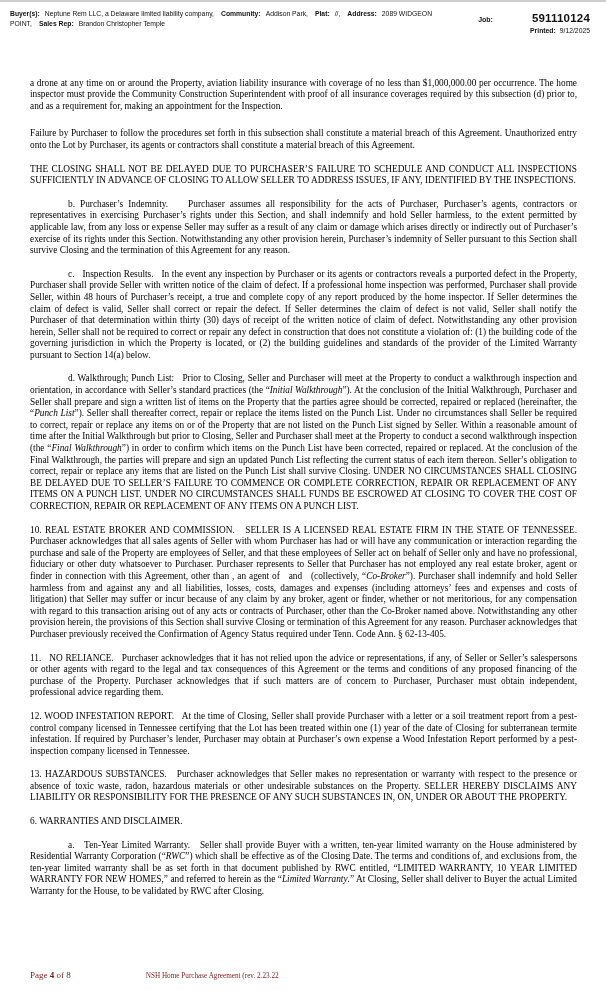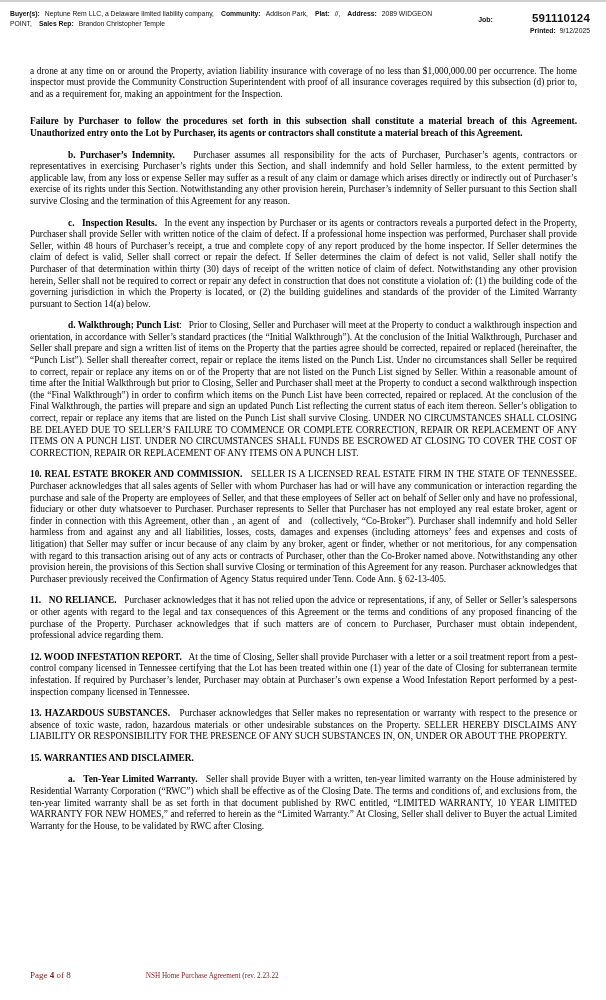--- a/index.html
+++ b/index.html
@@ -30,25 +30,25 @@
   .printed-line .lbl{font-weight:bold;margin-right:4px;}
   
   .doc-body{
     margin:0 29px 0 30px;
     padding-top:30px;
     font-family:"Liberation Serif",serif;
     font-size:9.3px;line-height:11.6px;
     text-align:justify;
     color:#050505;
   }
-  .doc-body p.para{margin:0 0 10px 0;}
+  .doc-body p.para{margin:12px 0 10px 0;}
   .doc-body p.indent{text-indent:38px;}
   .doc-body p.gap-lg{margin-top:16px;}
-  .b{font-weight:bold;}
-  .i{}
+  .b{font-weight:normal;}
+  .i{font-style:italic;}
   
   .ftr{
     position:absolute;left:30px;bottom:20px;
     display:flex;align-items:baseline;
     font-family:"Liberation Serif",serif;color:#7f1d1d;
   }
   .page-num{font-size:9px;}
   .page-num .b{font-weight:bold;}
   .doc-rev{font-size:7.2px;margin-left:75px;}
 </style>
@@ -65,28 +65,29 @@
       </div>
       <div class="printed-line">
         <span class="lbl">Printed:</span><span>9/12/2025</span>
       </div>
     </div>
   </div>
 
   <div class="doc-body">
       <p class="para"><span>a drone at any time on or around the Property, aviation liability insurance with coverage of no less than $1,000,000.00 per occurrence. The home inspector must provide the Community Construction Superintendent with proof of all insurance coverages required by this subsection (d) prior to, and as a requirement for, making an appointment for the Inspection.</span></p>
       <p class="para gap-lg"><span class="b">Failure by Purchaser to follow the procedures set forth in this subsection shall constitute a material breach of this Agreement. Unauthorized entry onto the Lot by Purchaser, its agents or contractors shall constitute a material breach of this Agreement.</span></p>
+      <p class="para"><span class="b">THE CLOSING SHALL NOT BE DELAYED DUE TO PURCHASER’S FAILURE TO SCHEDULE AND CONDUCT ALL INSPECTIONS SUFFICIENTLY IN ADVANCE OF CLOSING TO ALLOW SELLER TO ADDRESS ISSUES, IF ANY, IDENTIFIED BY THE INSPECTIONS.</span></p>
       <p class="para indent"><span class="b">b. Purchaser’s Indemnity.</span><span>&nbsp;&nbsp;&nbsp; Purchaser assumes all responsibility for the acts of Purchaser, Purchaser’s agents, contractors or representatives in exercising Purchaser’s rights under this Section, and shall indemnify and hold Seller harmless, to the extent permitted by applicable law, from any loss or expense Seller may suffer as a result of any claim or damage which arises directly or indirectly out of Purchaser’s exercise of its rights under this Section. Notwithstanding any other provision herein, Purchaser’s indemnity of Seller pursuant to this Section shall survive Closing and the termination of this Agreement for any reason.</span></p>
       <p class="para indent"><span class="b">c.&nbsp;&nbsp; Inspection Results.</span><span>&nbsp;&nbsp; In the event any inspection by Purchaser or its agents or contractors reveals a purported defect in the Property, Purchaser shall provide Seller with written notice of the claim of defect. If a professional home inspection was performed, Purchaser shall provide Seller, within 48 hours of Purchaser’s receipt, a true and complete copy of any report produced by the home inspector. If Seller determines the claim of defect is valid, Seller shall correct or repair the defect. If Seller determines the claim of defect is not valid, Seller shall notify the Purchaser of that determination within thirty (30) days of receipt of the written notice of claim of defect. Notwithstanding any other provision herein, Seller shall not be required to correct or repair any defect in construction that does not constitute a violation of: (1) the building code of the governing jurisdiction in which the Property is located, or (2) the building guidelines and standards of the provider of the Limited Warranty pursuant to Section 14(a) below.</span></p>
       <p class="para indent"><span class="b">d. Walkthrough; Punch List</span><span>:&nbsp;&nbsp; Prior to Closing, Seller and Purchaser will meet at the Property to conduct a walkthrough inspection and orientation, in accordance with Seller’s standard practices (the “</span><span class="i">Initial Walkthrough</span><span>”). At the conclusion of the Initial Walkthrough, Purchaser and Seller shall prepare and sign a written list of items on the Property that the parties agree should be corrected, repaired or replaced (hereinafter, the “</span><span class="i">Punch List</span><span>”). Seller shall thereafter correct, repair or replace the items listed on the Punch List. Under no circumstances shall Seller be required to correct, repair or replace any items on or of the Property that are not listed on the Punch List signed by Seller. Within a reasonable amount of time after the Initial Walkthrough but prior to Closing, Seller and Purchaser shall meet at the Property to conduct a second walkthrough inspection (the “</span><span class="i">Final Walkthrough</span><span>”) in order to confirm which items on the Punch List have been corrected, repaired or replaced. At the conclusion of the Final Walkthrough, the parties will prepare and sign an updated Punch List reflecting the current status of each item thereon. Seller’s obligation to correct, repair or replace any items that are listed on the Punch List shall survive Closing. UNDER NO CIRCUMSTANCES SHALL CLOSING BE DELAYED DUE TO SELLER’S FAILURE TO COMMENCE OR COMPLETE CORRECTION, REPAIR OR REPLACEMENT OF ANY ITEMS ON A PUNCH LIST. UNDER NO CIRCUMSTANCES SHALL FUNDS BE ESCROWED AT CLOSING TO COVER THE COST OF CORRECTION, REPAIR OR REPLACEMENT OF ANY ITEMS ON A PUNCH LIST.</span></p>
       <p class="para"><span class="b">10. REAL ESTATE BROKER AND COMMISSION.</span><span>&nbsp;&nbsp; SELLER IS A LICENSED REAL ESTATE FIRM IN THE STATE OF TENNESSEE. Purchaser acknowledges that all sales agents of Seller with whom Purchaser has had or will have any communication or interaction regarding the purchase and sale of the Property are employees of Seller, and that these employees of Seller act on behalf of Seller only and have no professional, fiduciary or other duty whatsoever to Purchaser. Purchaser represents to Seller that Purchaser has not employed any real estate broker, agent or finder in connection with this Agreement, other than , an agent of&nbsp;&nbsp; and&nbsp;&nbsp; (collectively, “</span><span class="i">Co-Broker</span><span>”). Purchaser shall indemnify and hold Seller harmless from and against any and all liabilities, losses, costs, damages and expenses (including attorneys’ fees and expenses and costs of litigation) that Seller may suffer or incur because of any claim by any broker, agent or finder, whether or not meritorious, for any compensation with regard to this transaction arising out of any acts or contracts of Purchaser, other than the Co-Broker named above. Notwithstanding any other provision herein, the provisions of this Section shall survive Closing or termination of this Agreement for any reason. Purchaser acknowledges that Purchaser previously received the Confirmation of Agency Status required under Tenn. Code Ann. § 62-13-405.</span></p>
       <p class="para"><span class="b">11.&nbsp;&nbsp; NO RELIANCE.</span><span>&nbsp;&nbsp; Purchaser acknowledges that it has not relied upon the advice or representations, if any, of Seller or Seller’s salespersons or other agents with regard to the legal and tax consequences of this Agreement or the terms and conditions of any proposed financing of the purchase of the Property. Purchaser acknowledges that if such matters are of concern to Purchaser, Purchaser must obtain independent, professional advice regarding them.</span></p>
       <p class="para"><span class="b">12. WOOD INFESTATION REPORT.</span><span>&nbsp;&nbsp; At the time of Closing, Seller shall provide Purchaser with a letter or a soil treatment report from a pest-control company licensed in Tennessee certifying that the Lot has been treated within one (1) year of the date of Closing for subterranean termite infestation. If required by Purchaser’s lender, Purchaser may obtain at Purchaser’s own expense a Wood Infestation Report performed by a pest-inspection company licensed in Tennessee.</span></p>
       <p class="para"><span class="b">13. HAZARDOUS SUBSTANCES.</span><span>&nbsp;&nbsp; Purchaser acknowledges that Seller makes no representation or warranty with respect to the presence or absence of toxic waste, radon, hazardous materials or other undesirable substances on the Property. SELLER HEREBY DISCLAIMS ANY LIABILITY OR RESPONSIBILITY FOR THE PRESENCE OF ANY SUCH SUBSTANCES IN, ON, UNDER OR ABOUT THE PROPERTY.</span></p>
-      <p class="para"><span class="b">15. WARRANTIES AND DISCLAIMER.</span></p>
+      <p class="para"><span class="b">6. WARRANTIES AND DISCLAIMER.</span></p>
       <p class="para indent"><span class="b">a.&nbsp;&nbsp; Ten-Year Limited Warranty.</span><span>&nbsp;&nbsp; Seller shall provide Buyer with a written, ten-year limited warranty on the House administered by Residential Warranty Corporation (“</span><span class="i">RWC</span><span>”) which shall be effective as of the Closing Date. The terms and conditions of, and exclusions from, the ten-year limited warranty shall be as set forth in that document published by RWC entitled, “LIMITED WARRANTY, 10 YEAR LIMITED WARRANTY FOR NEW HOMES,” and referred to herein as the “</span><span class="i">Limited Warranty</span><span>.” At Closing, Seller shall deliver to Buyer the actual Limited Warranty for the House, to be validated by RWC after Closing.</span></p>
     </div>
 
   <div class="ftr">
     <span class="page-num"><span>Page </span><span class="b">4</span><span> of 8</span></span>
     <span class="doc-rev">NSH Home Purchase Agreement (rev. 2.23.22</span>
   </div>
 
 </div>
 

